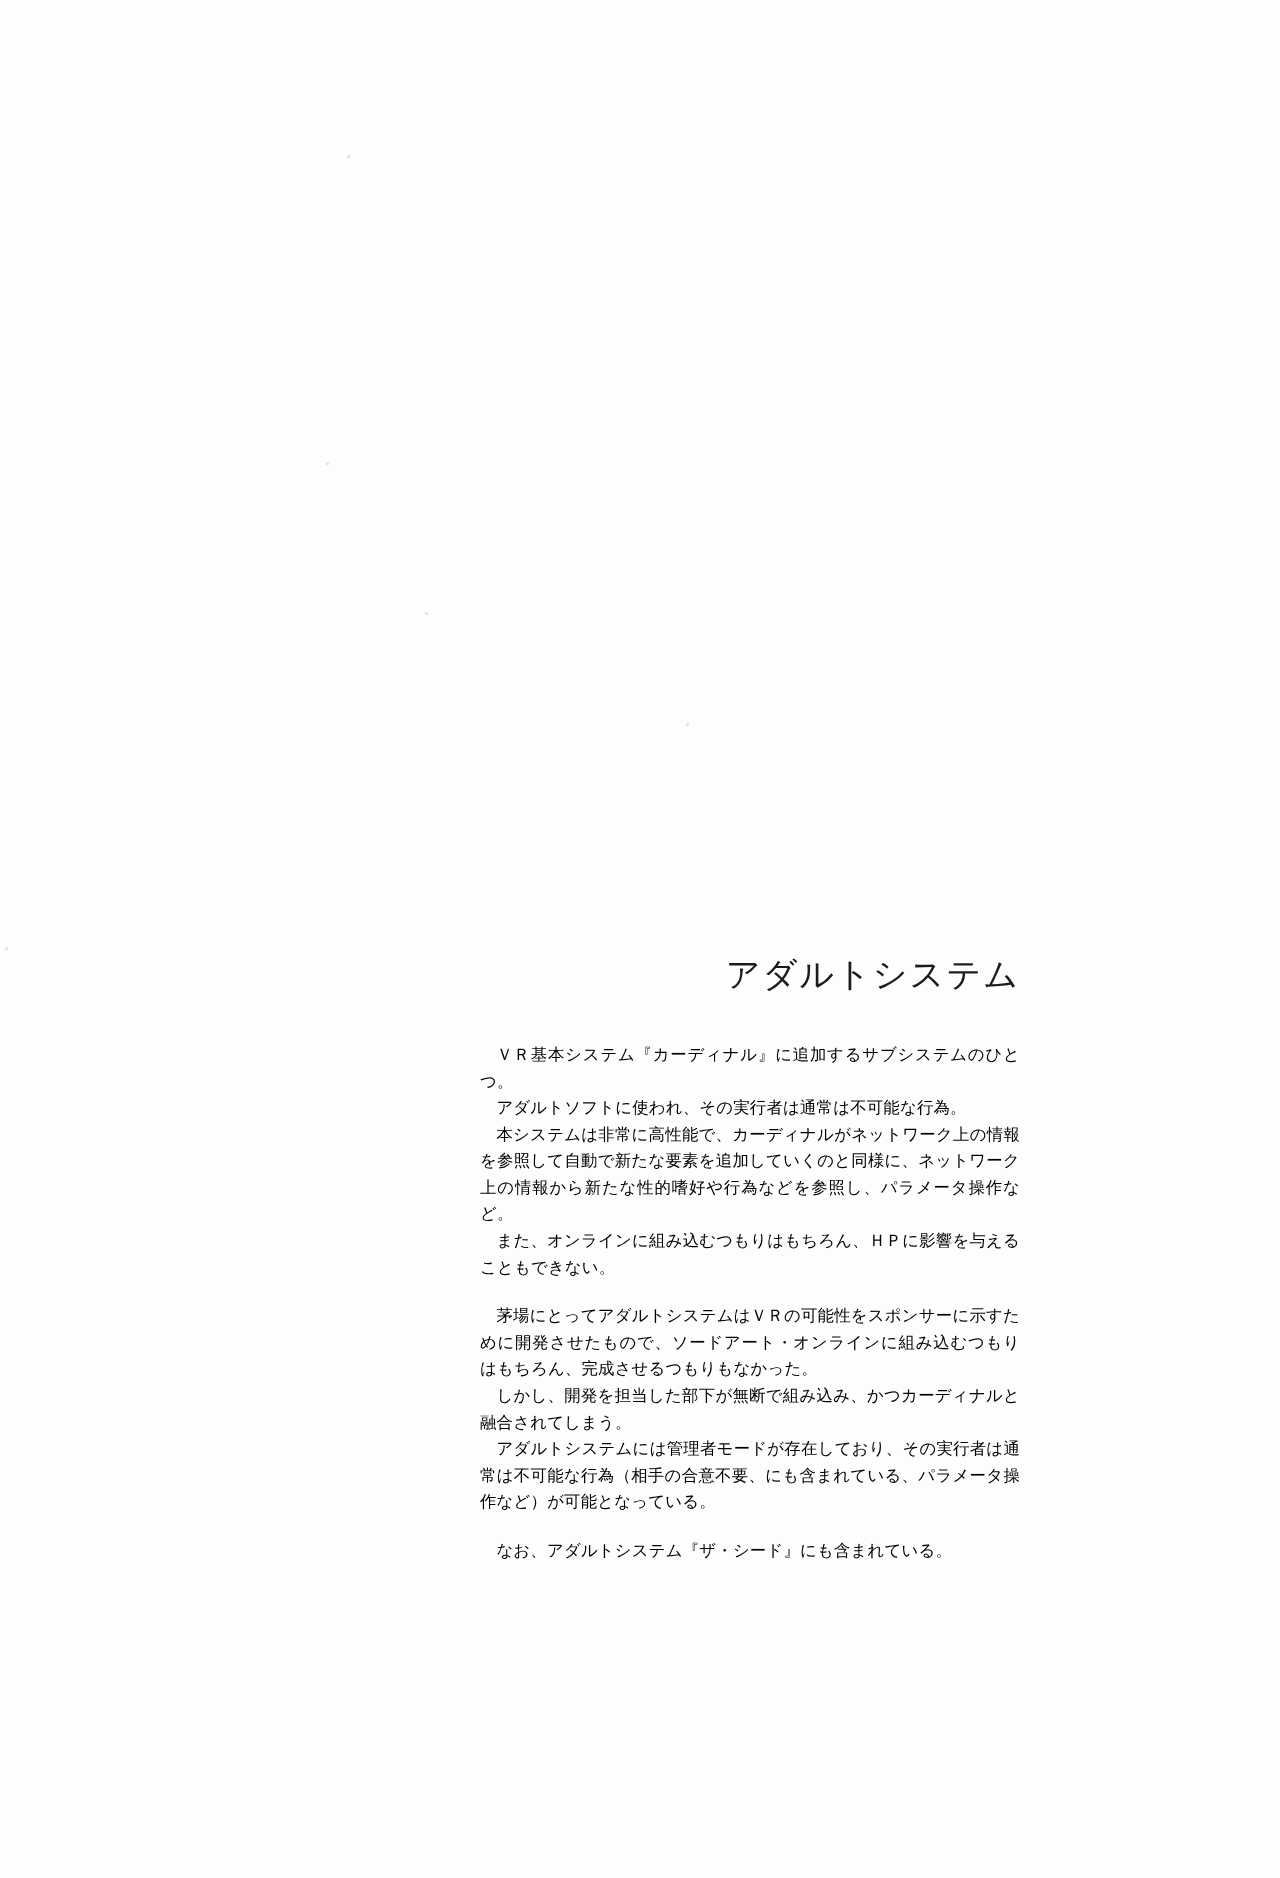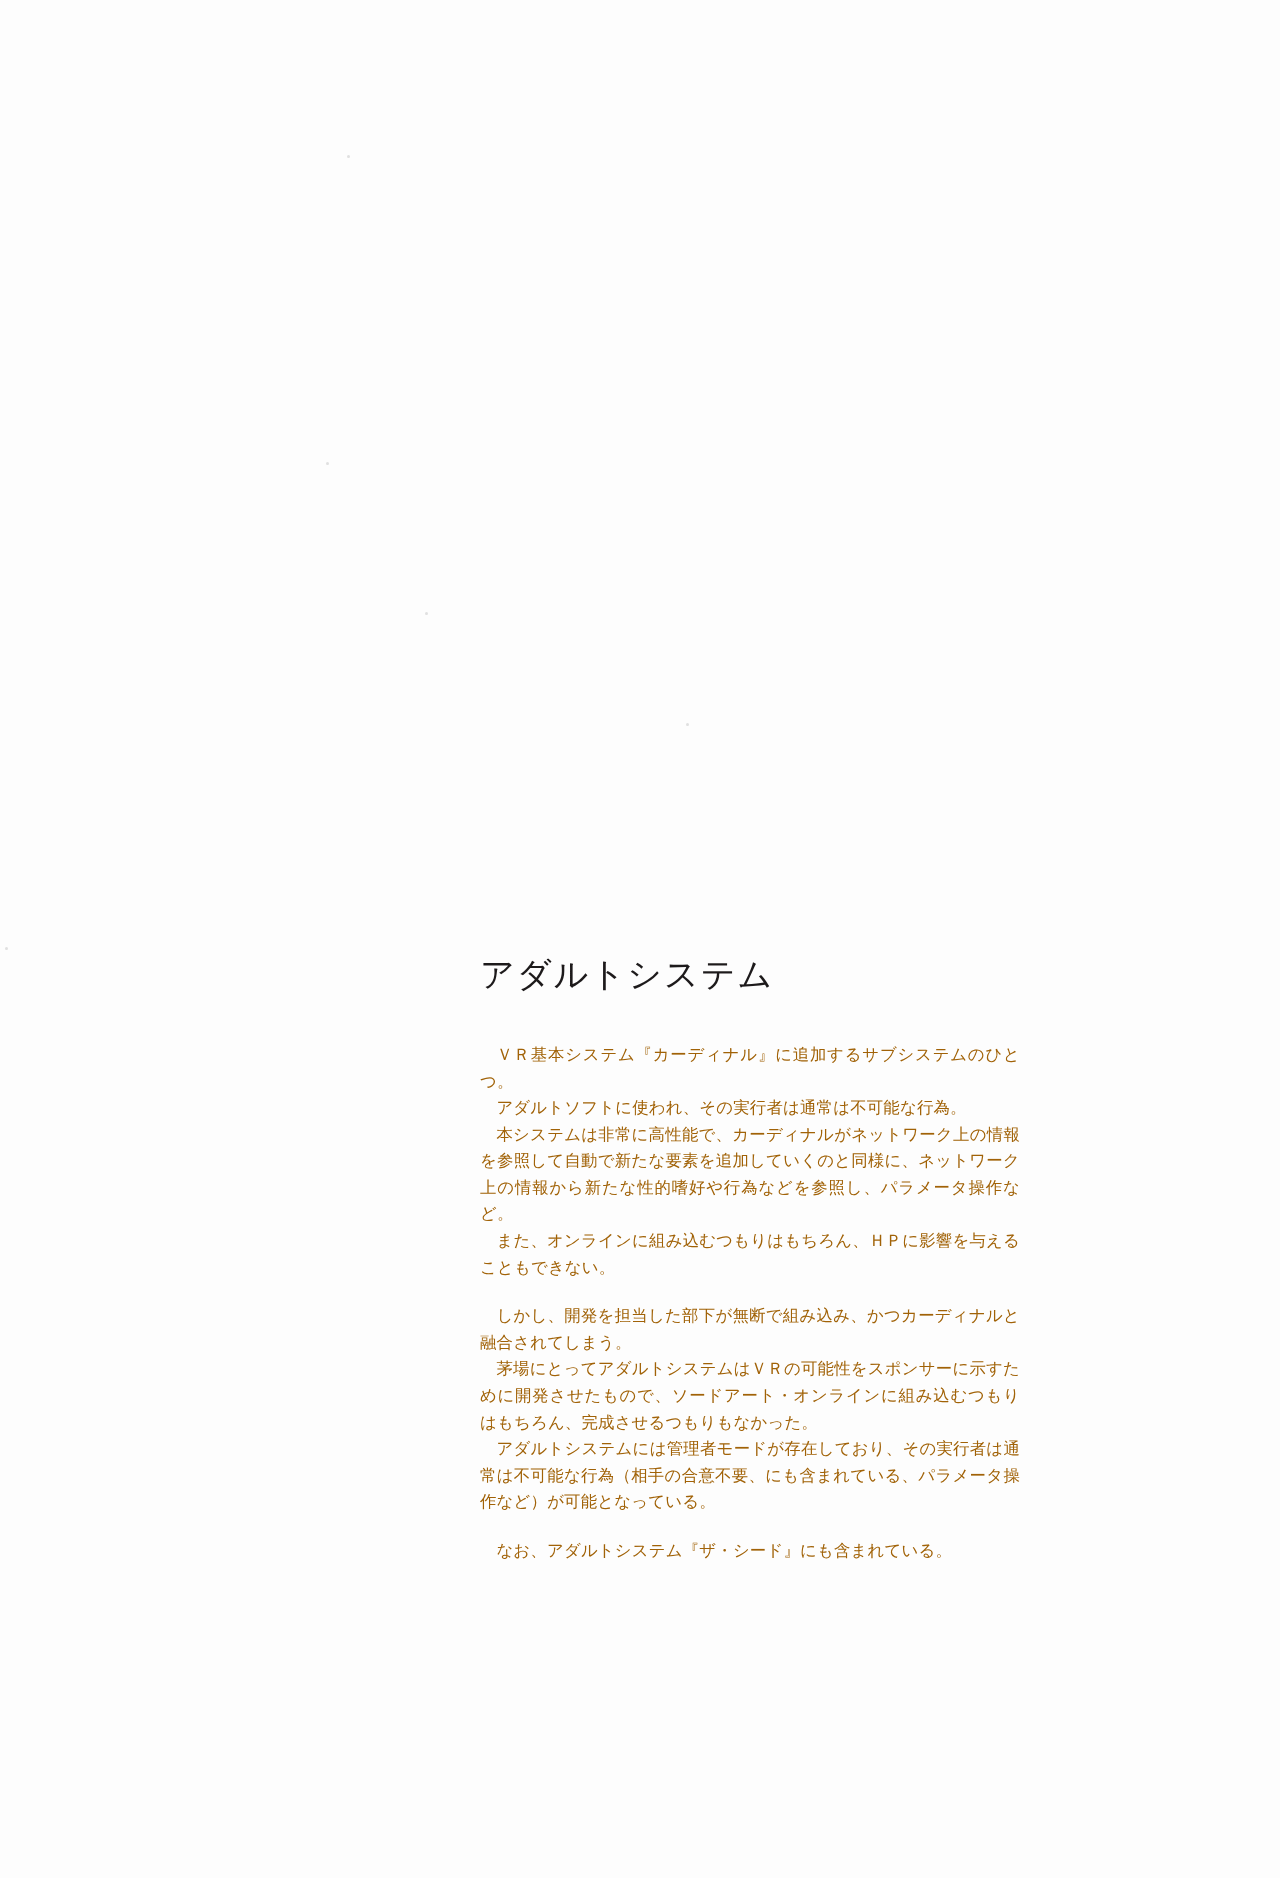--- a/index.html
+++ b/index.html
@@ -33,33 +33,34 @@
   .content {
     position: absolute;
     left: 480px;
     top: 952px;
     width: 540px;
   }
 
   .doc-title {
     font-size: 34px;
     letter-spacing: 2px;
+    text-align: right;
     margin: 0 0 44px 0;
     font-weight: 400;
     color: #1d1a1b;
     font-family: "Liberation Serif", "DejaVu Serif", serif;
   }
 
   .para {
     font-size: 16.4px;
     line-height: 1.62;
     margin: 0;
     text-align: justify;
     text-indent: 1em;
-    color: #a16207;
+    color: #000000;
     letter-spacing: .2px;
   }
 
   .block {
     margin-bottom: 0;
   }
 
   .gap {
     height: 22px;
   }
@@ -82,22 +83,22 @@
     <div class="block">
       <p class="para">ＶＲ基本システム『カーディナル』に追加するサブシステムのひとつ。</p>
       <p class="para">アダルトソフトに使われ、その実行者は通常は不可能な行為。</p>
       <p class="para">本システムは非常に高性能で、カーディナルがネットワーク上の情報を参照して自動で新たな要素を追加していくのと同様に、ネットワーク上の情報から新たな性的嗜好や行為などを参照し、パラメータ操作など。</p>
       <p class="para">また、オンラインに組み込むつもりはもちろん、ＨＰに影響を与えることもできない。</p>
     </div>
 
     <div class="gap"></div>
 
     <div class="block">
+      <p class="para">茅場にとってアダルトシステムはＶＲの可能性をスポンサーに示すために開発させたもので、ソードアート・オンラインに組み込むつもりはもちろん、完成させるつもりもなかった。</p>
       <p class="para">しかし、開発を担当した部下が無断で組み込み、かつカーディナルと融合されてしまう。</p>
-      <p class="para">茅場にとってアダルトシステムはＶＲの可能性をスポンサーに示すために開発させたもので、ソードアート・オンラインに組み込むつもりはもちろん、完成させるつもりもなかった。</p>
       <p class="para">アダルトシステムには管理者モードが存在しており、その実行者は通常は不可能な行為（相手の合意不要、にも含まれている、パラメータ操作など）が可能となっている。</p>
     </div>
 
     <div class="gap"></div>
 
     <div class="block">
       <p class="para">なお、アダルトシステム『ザ・シード』にも含まれている。</p>
     </div>
 
   </div>

